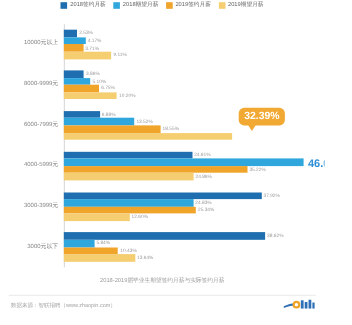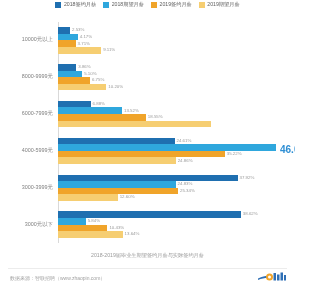--- a/index.html
+++ b/index.html
@@ -232,20 +232,21 @@
             <div class="bar" style="background: rgb(240, 164, 42); width: 49.3755px;"></div>
             <span class="bar-value">10.43%</span>
           </div>
           <div class="bar-row">
             <div class="bar" style="background: rgb(246, 206, 114); width: 64.5716px;"></div>
             <span class="bar-value">13.64%</span>
           </div>
         </div>
       </div>
 
+    <div class="callout-bubble" id="callout-bubble" style="background: rgb(242, 169, 51); left: 159px; top: 76px;">32.39%</div>
     <div class="callout-text" id="callout-text" style="color: rgb(47, 143, 212); left: 222px; top: 122.5px;">46.05%</div>
   </div>
 
   <div class="caption">2018-2019届毕业生期望签约月薪与实际签约月薪</div>
 
   <div class="footer-rule"></div>
 
   <div class="source">数据来源：智联招聘（www.zhaopin.com）</div>
 
   <div class="logo">

